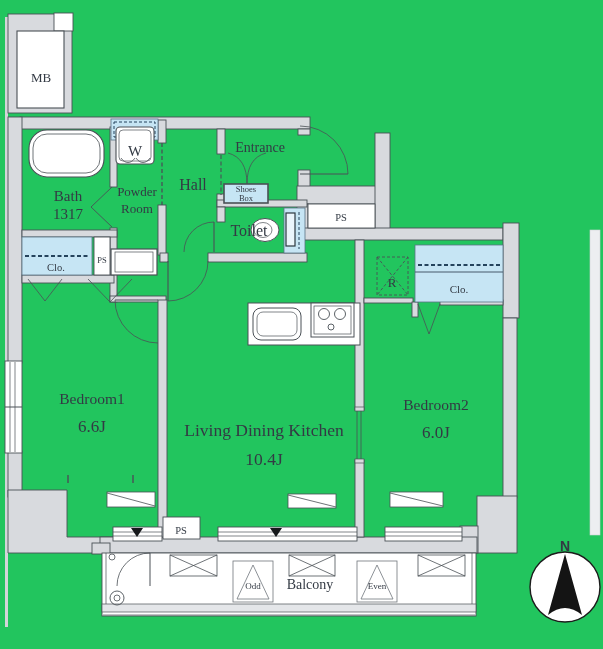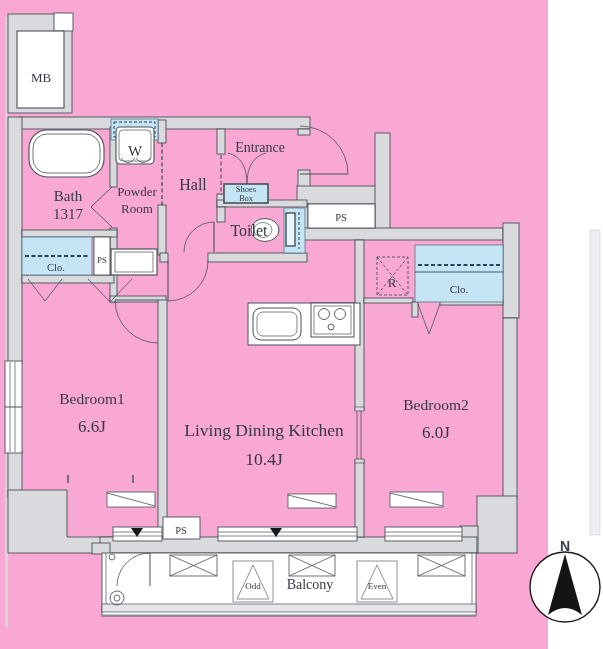--- a/index.html
+++ b/index.html
@@ -1,17 +1,17 @@
 <!DOCTYPE html>
 <html><head>
 <meta charset="utf-8">
 <style>
   html,body{margin:0;padding:0;background:#ffffff;}
   body{width:603px;height:649px;overflow:hidden;font-family:"Liberation Serif", serif;}
-  #plan-wrap{position:relative;width:548px;height:649px;background:#f9a8d4;}
+  #plan-wrap{position:relative;width:603px;height:649px;background:#22c55e;}
   svg{display:block;}
   text{fill:#333a44;font-family:"Liberation Serif", serif;}
   .lbl{text-anchor:middle;}
   .north{font-family:"Liberation Sans", sans-serif;font-weight:bold;}
 </style>
 </head>
 <body>
 
 <div id="plan-wrap">
 <svg width="603" height="649" viewBox="0 0 603 649">

